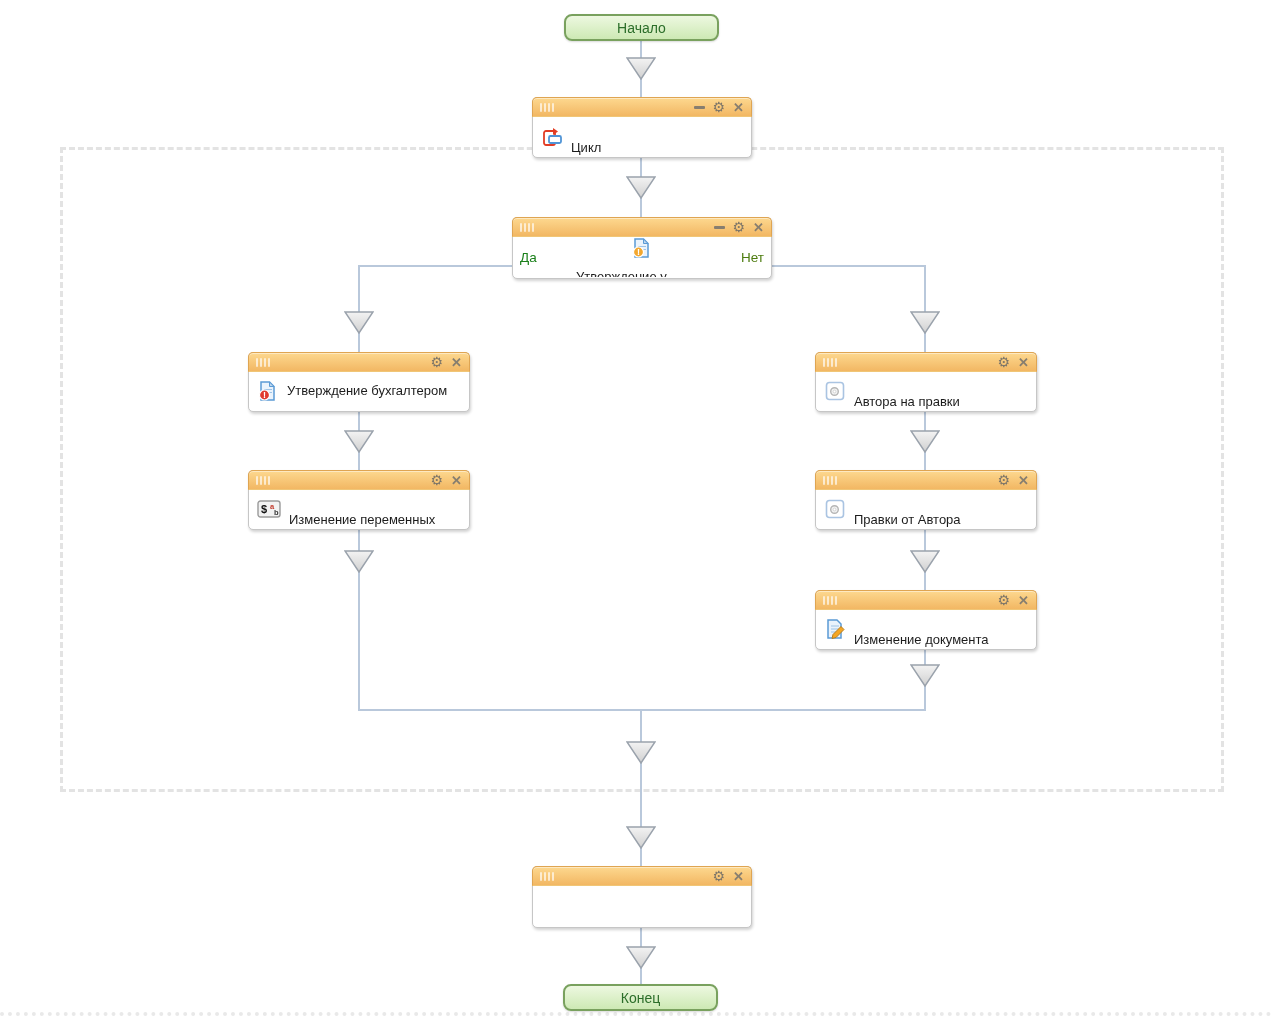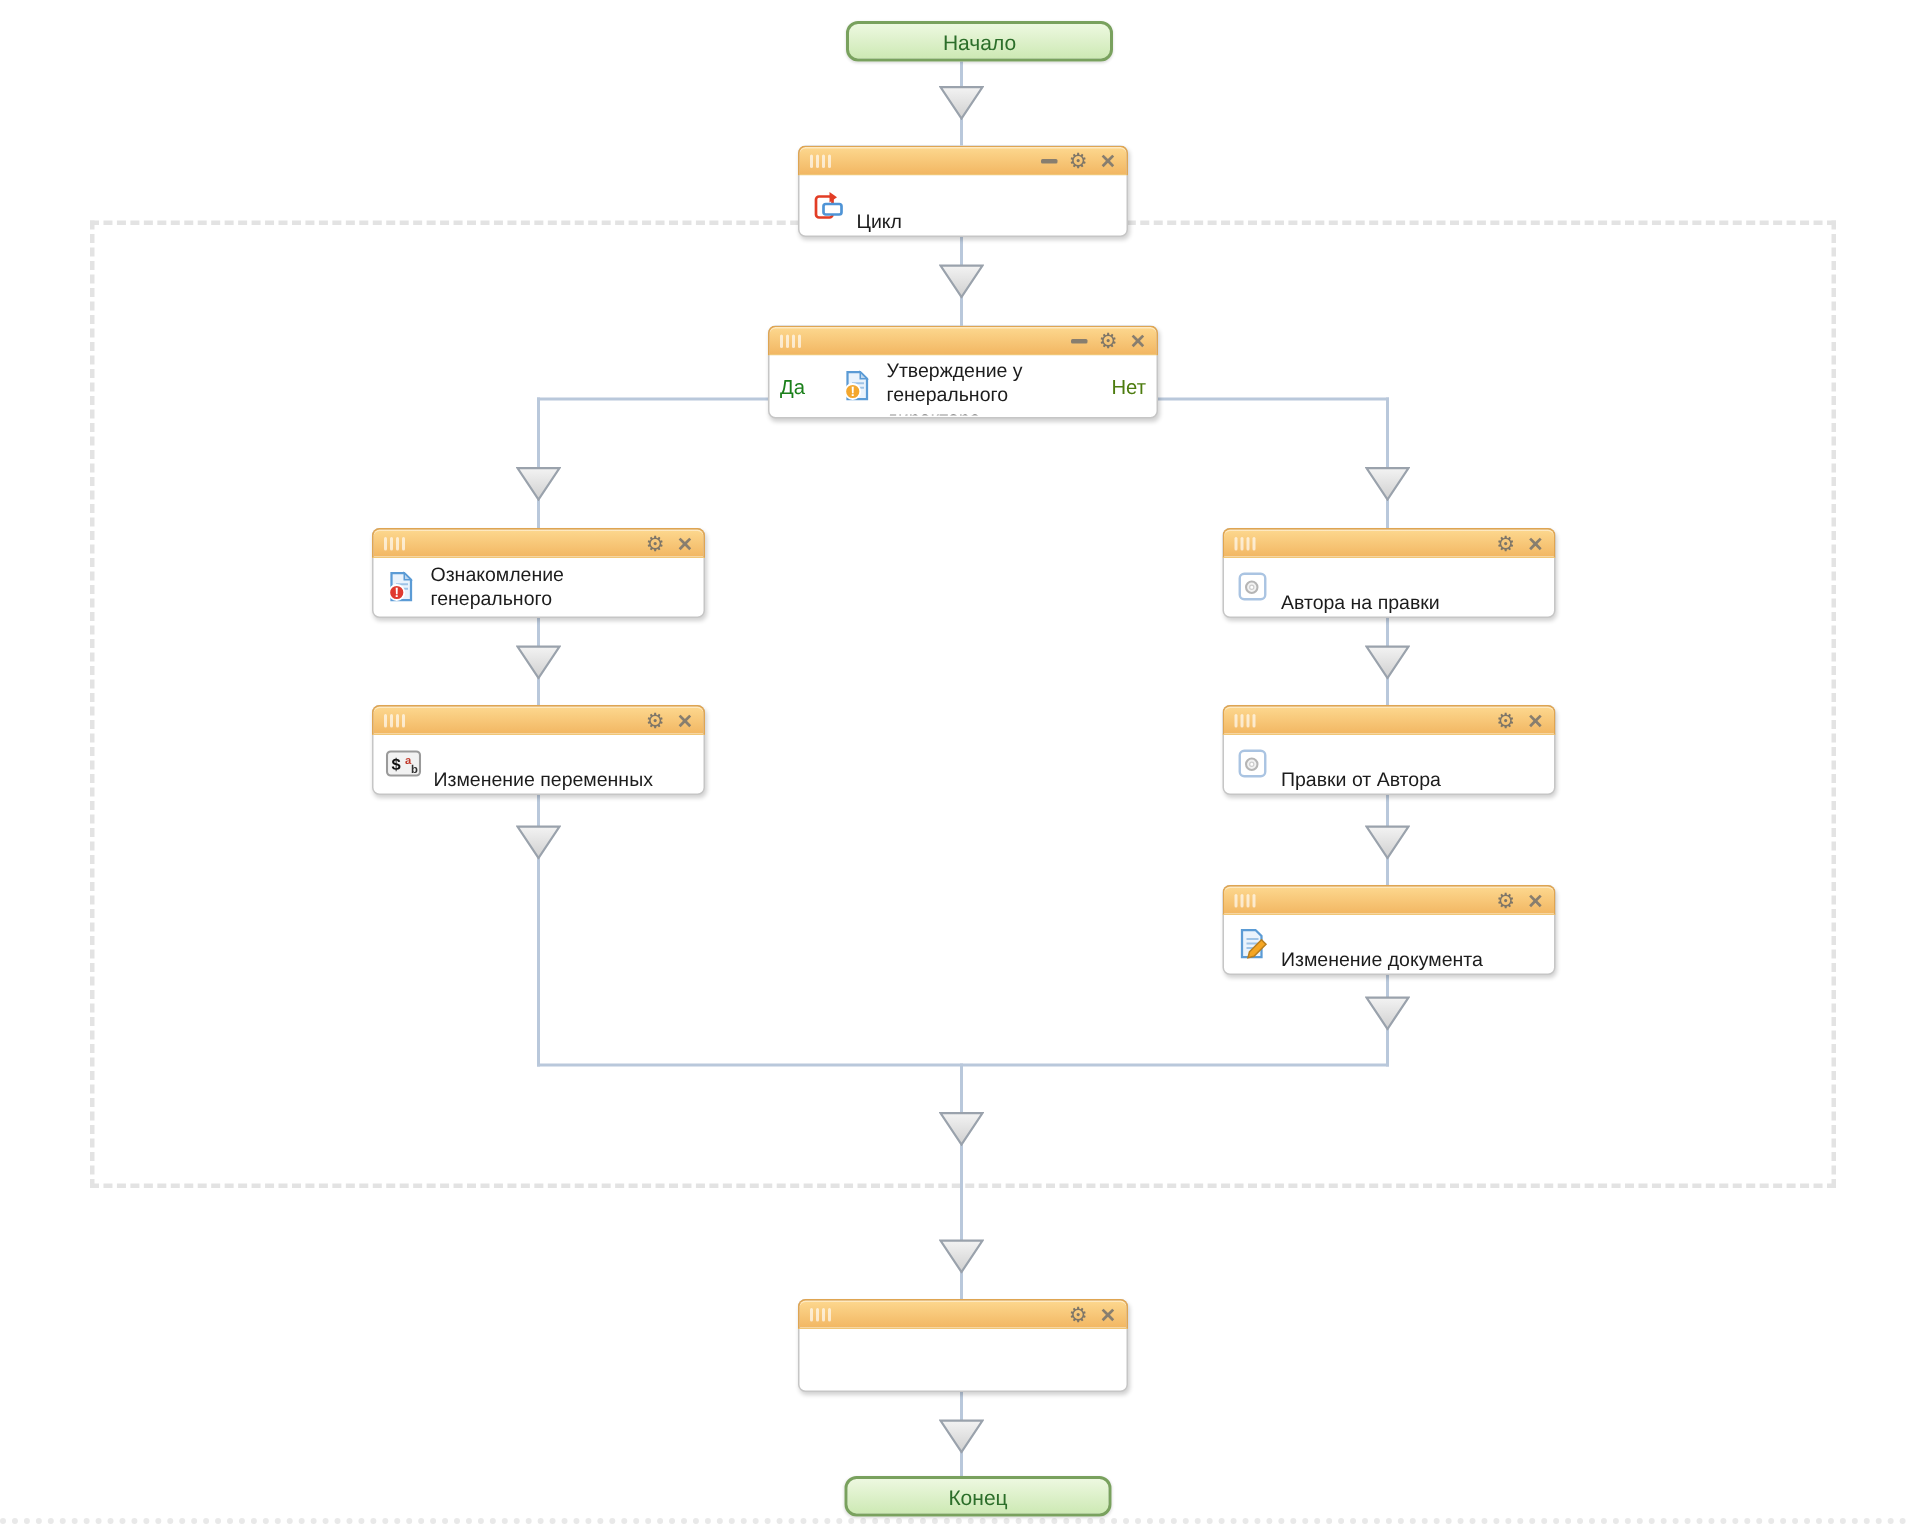--- a/index.html
+++ b/index.html
@@ -31,29 +31,29 @@
   .ctrl-min { width:11px; height:3px; background:#877e6f; border-radius:1px; cursor:pointer; }
   .ctrl-gear { font-size:14px; line-height:14px; color:#7e7668; cursor:pointer; }
   .ctrl-close { font-size:13px; line-height:13px; font-weight:bold; color:#877e6f; cursor:pointer; }
   .block-body { display:flex; align-items:center; gap:8px; padding:0 8px; overflow:hidden;
     height:calc(100% - 20px); box-sizing:border-box; }
   .block-title { font-size:13px; color:#1c1c1c; line-height:16px; }
   .nowrap { white-space:nowrap;margin-top:22px; }
   .bicon { flex:0 0 auto; display:flex; align-items:center; }
 
   
-  .decision-body { position:relative; justify-content:center; }
+  .decision-body { position:relative; justify-content:flex-end;flex-direction:column; }
   .yes-label { position:absolute; left:7px; top:50%; transform:translateY(-44%);
     color:#1b801b; font-size:13.5px; }
   .no-label { position:absolute; right:7px; top:50%; transform:translateY(-44%);
     color:#4d7c0f; font-size:13.5px; }
   .approval-title { width:132px; height:100%; padding-top:2px; box-sizing:border-box; overflow:hidden; }
 
   
-  .terminal { position:absolute; width:178px; height:27px; box-sizing:border-box;
+  .terminal { position:absolute; width:155px; height:27px; box-sizing:border-box;
     border:2px solid #79a15e; border-radius:8px;
     background:linear-gradient(#edf8e0, #cde9b4); color:#2c6e2a; font-size:14px;
     display:flex; align-items:center; justify-content:center;
     box-shadow:0 1px 2px rgba(0,0,0,.15); }
 
   .defs-holder { position:absolute; width:0; height:0; overflow:hidden; }
 </style>
 </head>
 <body>
 
@@ -199,21 +199,21 @@
     <div class="block-body">
       <span class="bicon">
         <svg width="22" height="22" viewBox="0 0 22 22">
           <path d="M4 2 h8.5 l4.5 4.5 V20 H4 z" fill="#eaf3fc" stroke="#5b9bd5" stroke-width="1.5"></path>
           <path d="M12.5 2 l4.5 4.5 h-4.5 z" fill="#bdd7f0" stroke="#5b9bd5" stroke-width="1"></path>
           <path d="M7 9.5 h8 M7 12.5 h8 M7 15.5 h5" stroke="#9ec3e6" stroke-width="1.2"></path>
           <circle cx="7.5" cy="15" r="5" fill="#e03a2f" stroke="#fff" stroke-width="1.2"></circle>
           <text x="7.5" y="18.2" text-anchor="middle" font-size="9" font-weight="bold" fill="#fff">!</text>
         </svg>
       </span>
-      <span class="block-title" style="max-width:170px;">Ознакомление генерального</span>
+      <span class="block-title" style="max-width:170px;">Утверждение бухгалтером</span>
     </div>
   </div>
 
   <div class="block" style="left:248px; top:470px; width:222px; height:60px;">
     <div class="block-header">
       <div class="grip">
           <i></i>
           <i></i>
           <i></i>
           <i></i>

